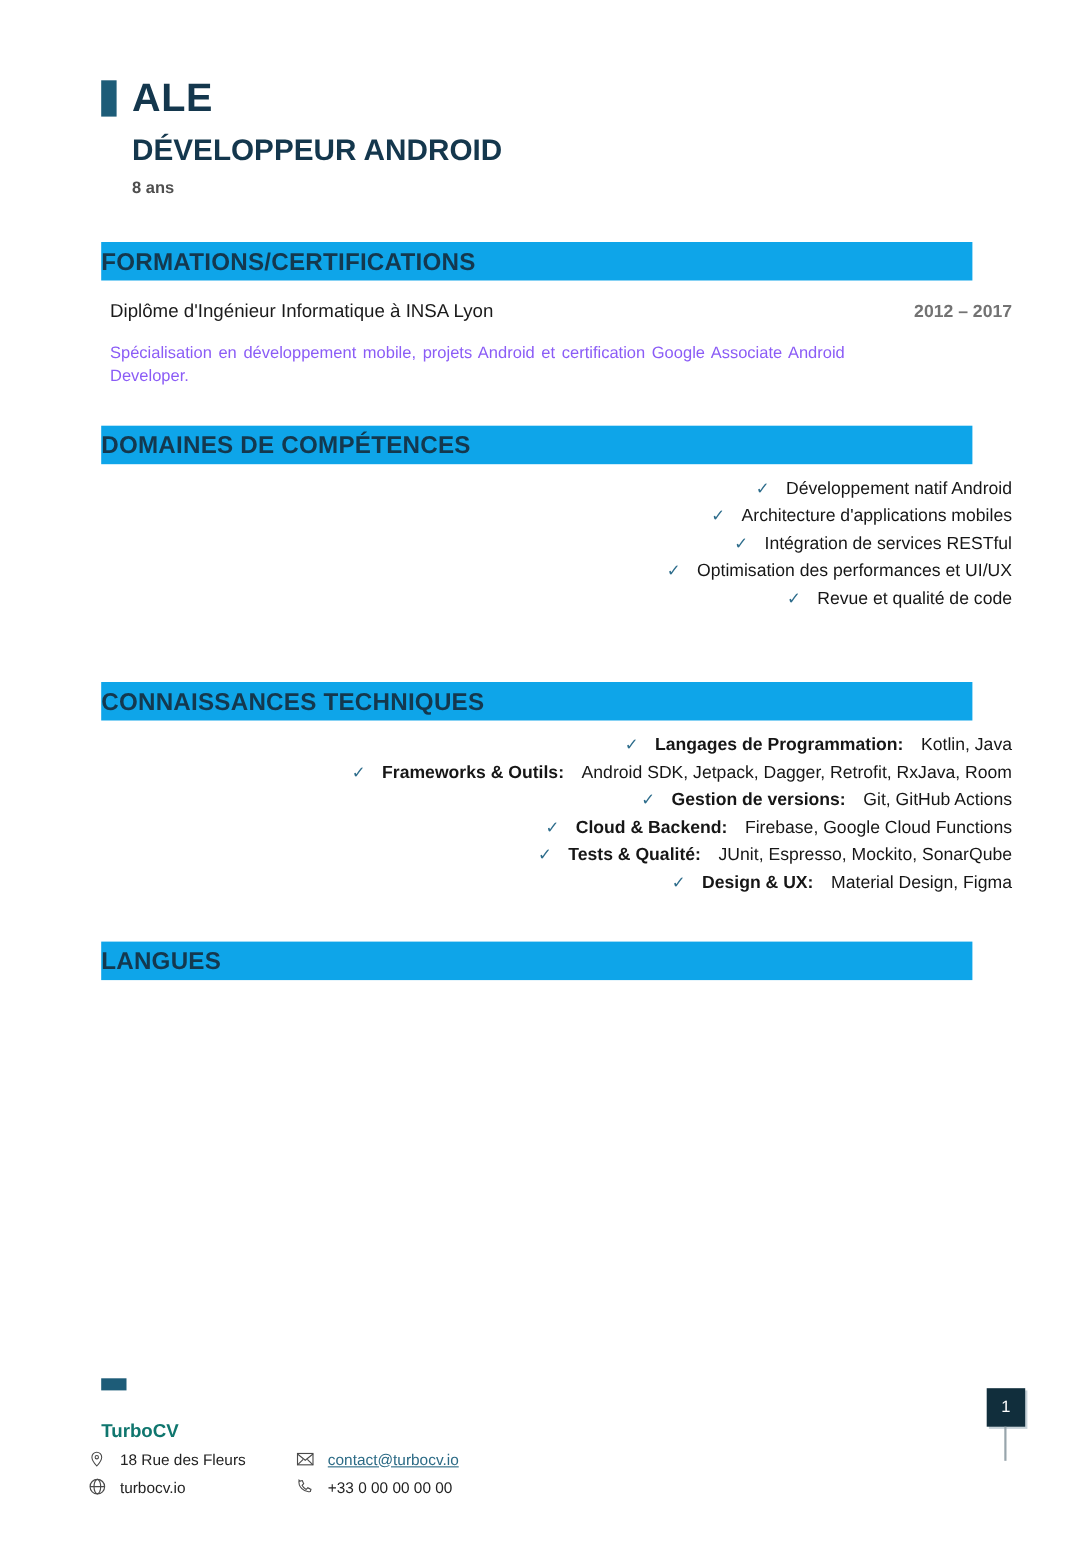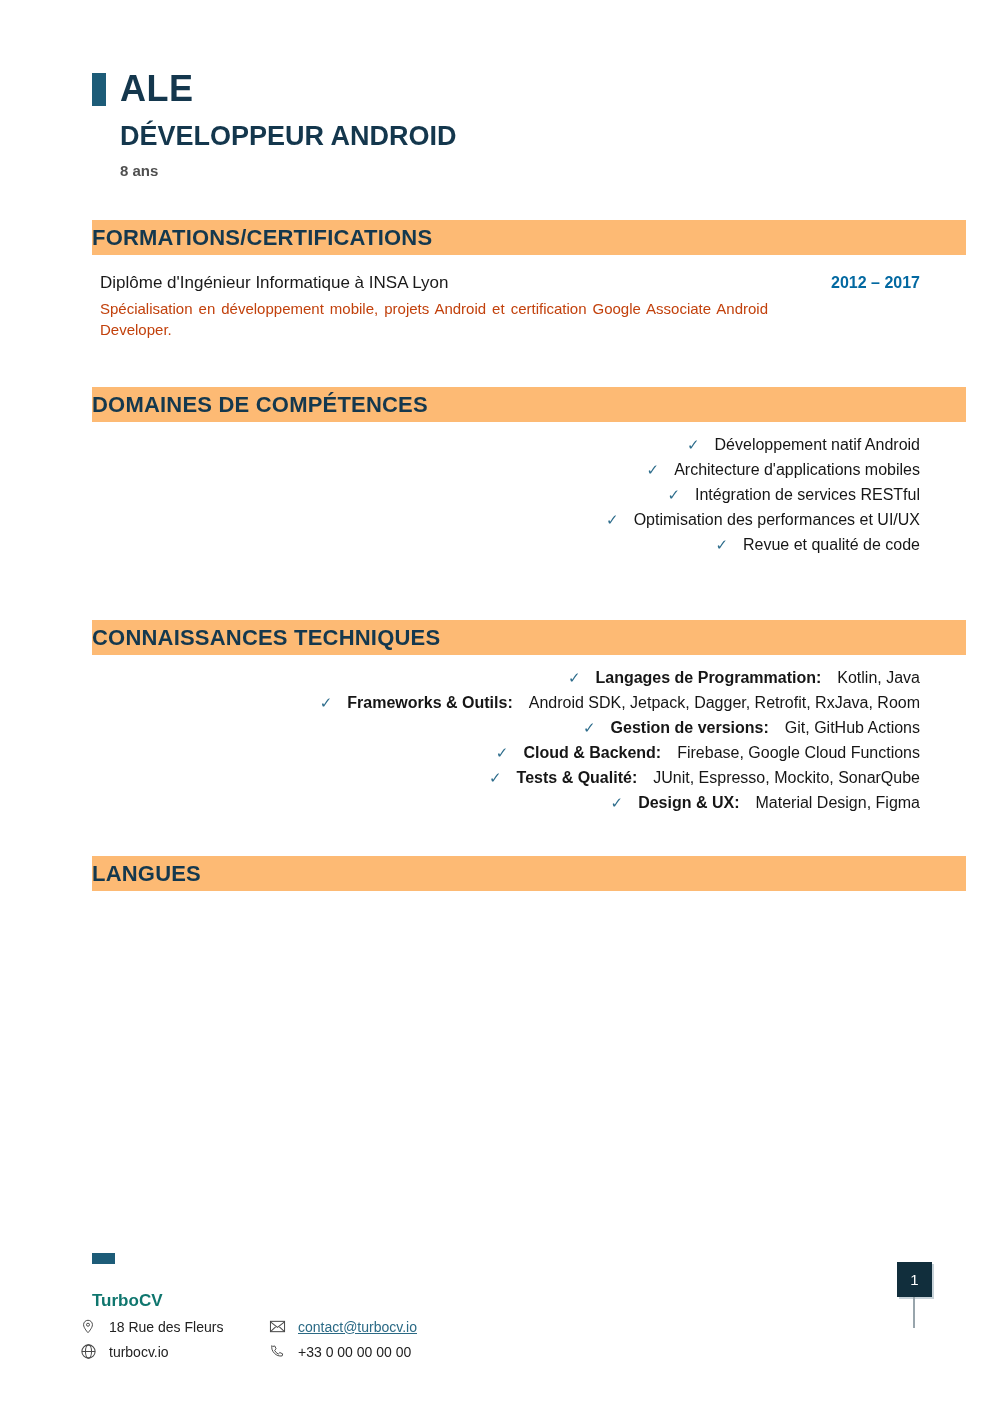--- a/index.html
+++ b/index.html
@@ -17,31 +17,31 @@
   .job-title { margin-left:28px; margin-top:15px; font-size:27px; font-weight:bold; color:#14374d; line-height:30px; }
   .experience { margin-left:28px; margin-top:11px; font-size:15px; font-weight:bold; color:#4f4f4f; }
 
   
   .section { position:absolute; left:92px; width:828px; }
   #sec-formations    { top:220px; }
   #sec-domaines      { top:387px; }
   #sec-connaissances { top:620px; }
   #sec-langues       { top:856px; }
   .section-heading {
-    width:874px; height:35px; line-height:35px; background:#fdba74;
+    width:792px; height:35px; line-height:35px; background:#0ea5e9;
     font-size:22px; font-weight:bold; color:#14384e; letter-spacing:.2px;
   }
 
   .entry { margin:16px 0 0 8px; width:820px; }
   .entry-row { display:flex; justify-content:space-between; align-items:baseline;text-align:center; }
   .entry-title { font-size:17px; color:#1a1a1a; line-height:24px; }
-  .entry-dates { font-size:16px; font-weight:bold; color:#0369a1; white-space:nowrap; }
+  .entry-dates { font-size:16px; font-weight:bold; color:#737373; white-space:nowrap; }
   .entry-desc {
-    margin-top:3px; width:668px; font-size:15px; line-height:21px;
-    color:#c2410c; text-align:justify;
+    margin-top:15px; width:668px; font-size:15px; line-height:21px;
+    color:#8b5cf6; text-align:justify;
   }
 
   .check-list { list-style:none; margin:10px 0 0 30px;text-align:right; }
   .check-list li { font-size:16px; line-height:25px; color:#161616; }
   .check { color:#2e6d8c; font-size:15px; margin-right:15px; }
   .b { font-weight:bold; margin-right:16px; }
 
   
   .footer-accent { position:absolute; left:92px; top:1253px; width:23px; height:11px; background:#1d5c78; }
   .footer-brand  { position:absolute; left:92px;  top:1291px; font-size:17px; font-weight:bold; color:#0f766e; }

